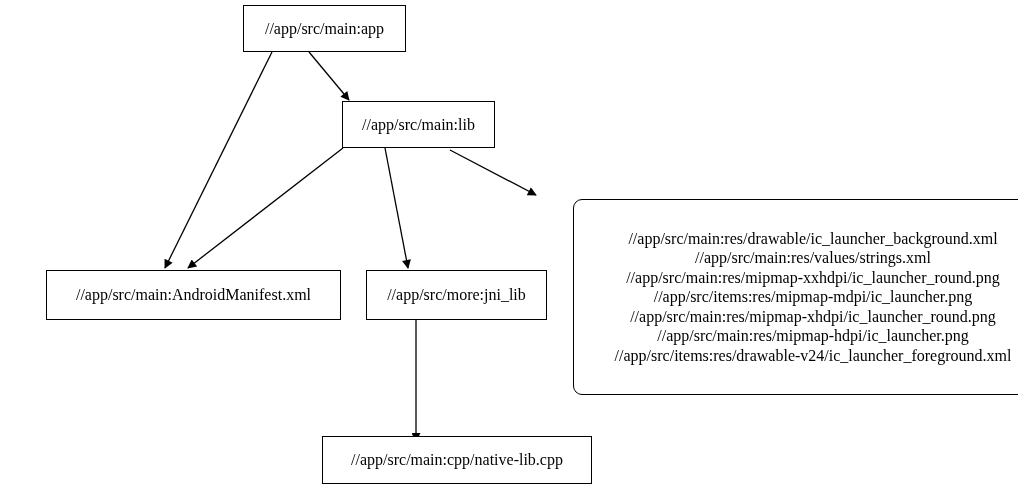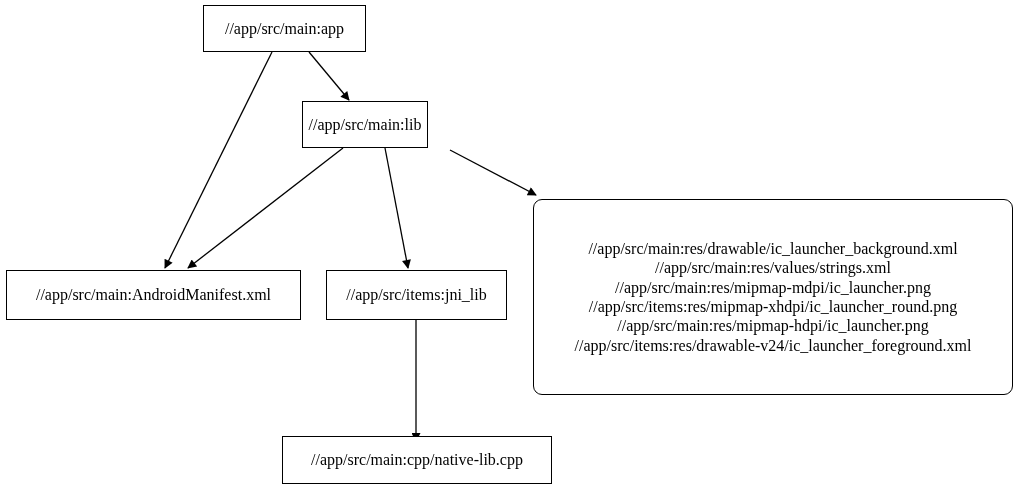--- a/index.html
+++ b/index.html
@@ -33,20 +33,21 @@
     box-sizing: border-box;
     background: #ffffff;
     border: 1.5px solid #000000;
     display: flex;
     flex-direction: column;
     justify-content: center;
     align-items: center;
     text-align: center;
     color: #000000;
     font-size: 16px;
+    margin-left: 40px;
   }
   .node-line {
     line-height: 19.4px;
     white-space: nowrap;
   }
 </style>
 </head>
 <body>
 
 <div id="stage">
@@ -60,34 +61,35 @@
       <line x1="272" y1="52" x2="165" y2="268" marker-end="url(#arrowhead)"></line>
       <line x1="343" y1="148" x2="188" y2="268" marker-end="url(#arrowhead)"></line>
       <line x1="385" y1="148" x2="408" y2="268" marker-end="url(#arrowhead)"></line>
       <line x1="450" y1="150" x2="536" y2="195" marker-end="url(#arrowhead)"></line>
       <line x1="416" y1="320" x2="416" y2="441" marker-end="url(#arrowhead)"></line>
     </svg>
   <div id="node-layer">
       <div class="node" style="left: 203px; top: 5px; width: 163px; height: 47px;">
         <div class="node-line">//app/src/main:app</div>
       </div>
-      <div class="node" style="left: 302px; top: 101px; width: 126px; height: 47px;">
+      <div class="node" style="left: 302px; top: 101px; width: 153px; height: 47px;">
         <div class="node-line">//app/src/main:lib</div>
       </div>
       <div class="node" style="left: 6px; top: 270px; width: 295px; height: 50px;">
         <div class="node-line">//app/src/main:AndroidManifest.xml</div>
       </div>
       <div class="node" style="left: 326px; top: 270px; width: 181px; height: 50px;">
-        <div class="node-line">//app/src/items:jni_lib</div>
+        <div class="node-line">//app/src/more:jni_lib</div>
       </div>
       <div class="node" style="left: 533px; top: 199px; width: 480px; height: 196px; border-radius: 9px;">
         <div class="node-line">//app/src/main:res/drawable/ic_launcher_background.xml</div>
         <div class="node-line">//app/src/main:res/values/strings.xml</div>
-        <div class="node-line">//app/src/main:res/mipmap-mdpi/ic_launcher.png</div>
-        <div class="node-line">//app/src/items:res/mipmap-xhdpi/ic_launcher_round.png</div>
+        <div class="node-line">//app/src/main:res/mipmap-xxhdpi/ic_launcher_round.png</div>
+        <div class="node-line">//app/src/items:res/mipmap-mdpi/ic_launcher.png</div>
+        <div class="node-line">//app/src/main:res/mipmap-xhdpi/ic_launcher_round.png</div>
         <div class="node-line">//app/src/main:res/mipmap-hdpi/ic_launcher.png</div>
         <div class="node-line">//app/src/items:res/drawable-v24/ic_launcher_foreground.xml</div>
       </div>
       <div class="node" style="left: 282px; top: 436px; width: 270px; height: 48px;">
         <div class="node-line">//app/src/main:cpp/native-lib.cpp</div>
       </div>
     </div>
 </div>
 
 </body></html>

